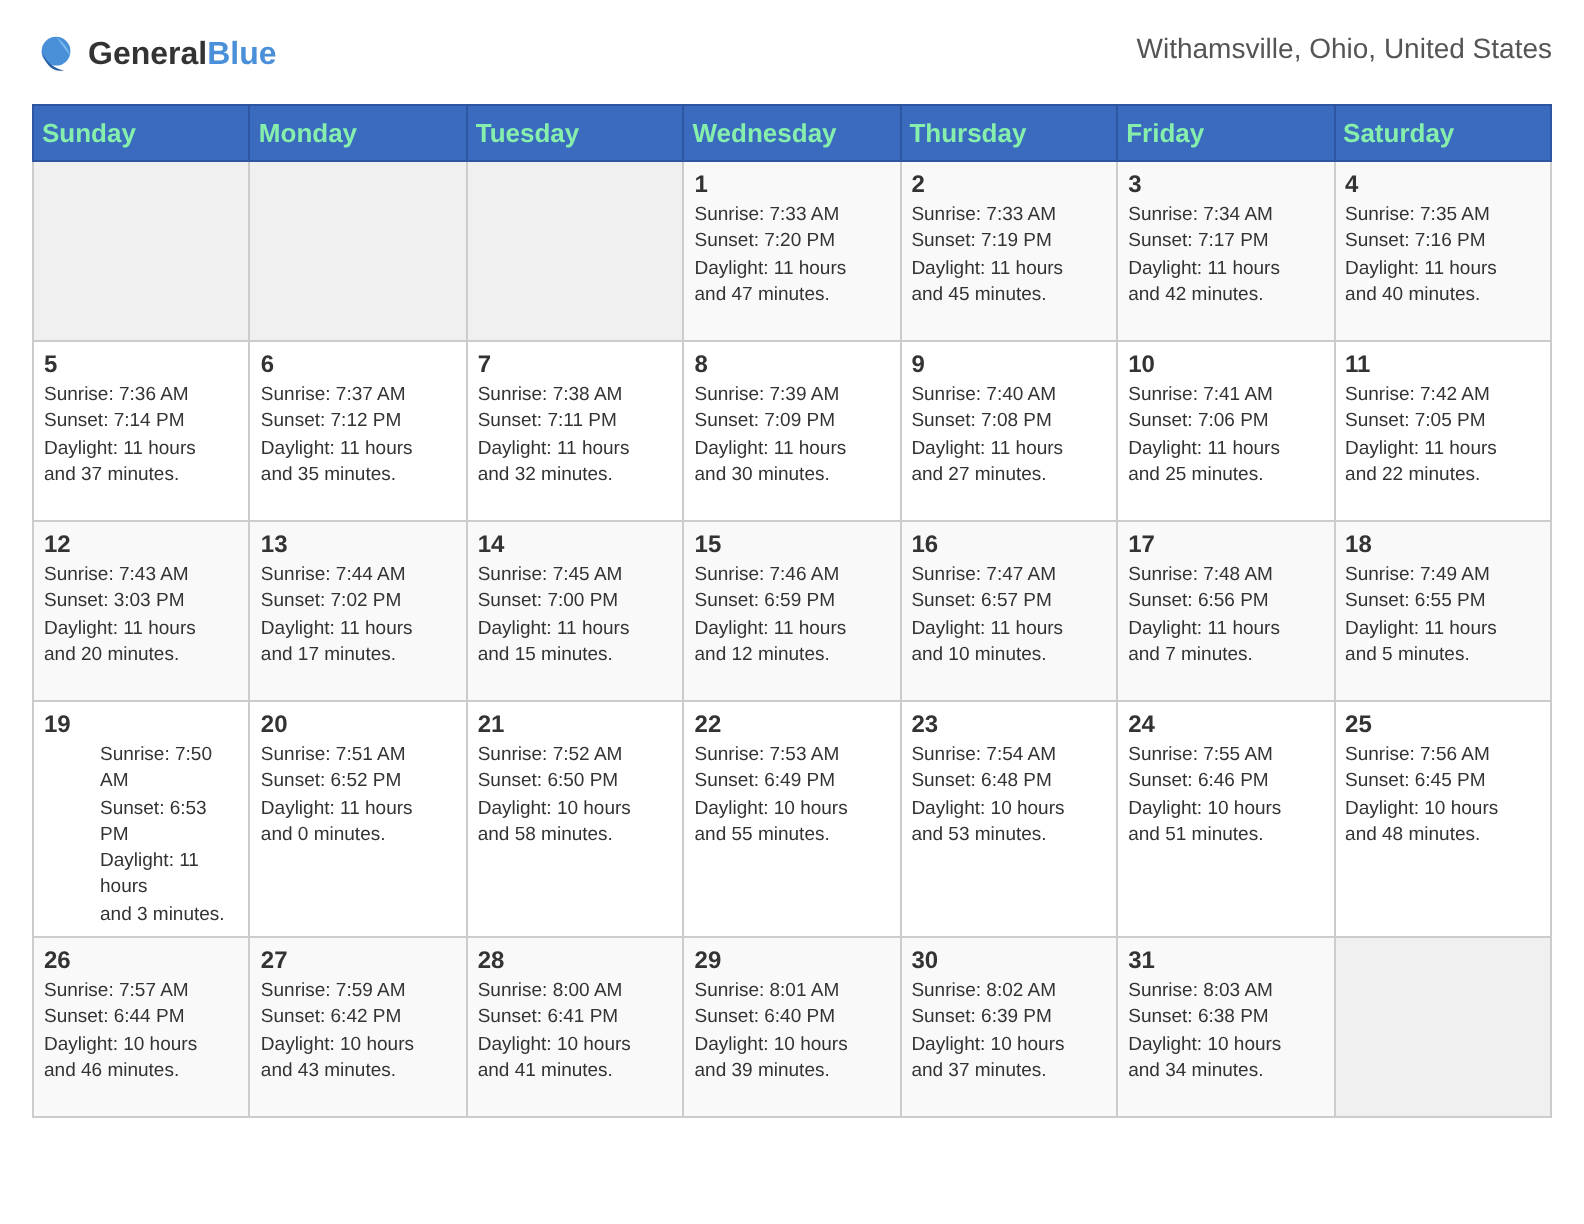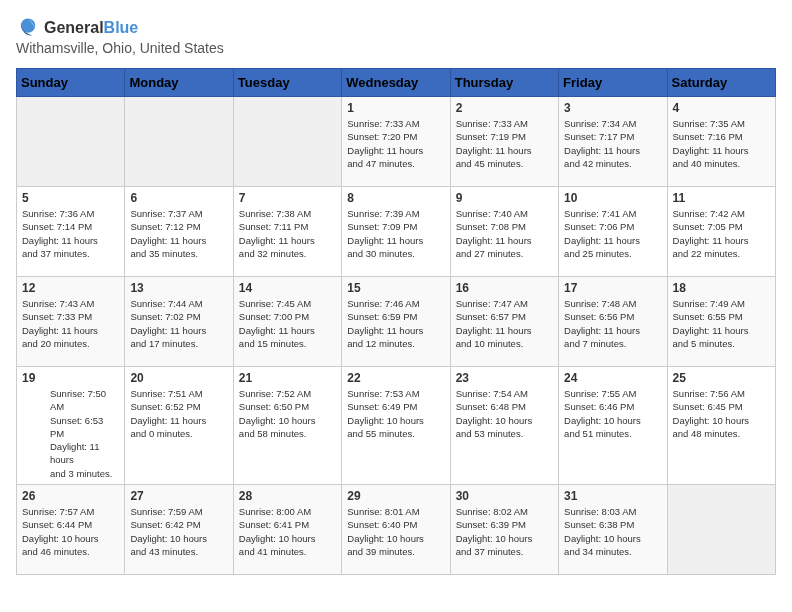--- a/index.html
+++ b/index.html
@@ -8,21 +8,20 @@
       background: #fff;
       width: 792px;
       min-height: 612px;
       padding: 16px;
     }
     .header {
       display: flex;
       justify-content: space-between;
       align-items: flex-start;
       margin-bottom: 12px;
-      flex-direction: column;
     }
     .logo {
       display: flex;
       align-items: center;
       gap: 4px;
     }
     .logo-icon {
       width: 24px;
       height: 24px;
     }
@@ -39,21 +38,21 @@
       font-size: 14px;
       color: #555;
     }
     .calendar {
       width: 100%;
       border-collapse: collapse;
       border: 1px solid #ccc;
     }
     .calendar th {
       background-color: #3a6bbf;
-      color: #000000;
+      color: #86efac;
       font-size: 13px;
       font-weight: bold;
       padding: 6px 4px;
       text-align: left;
       border: 1px solid #2e55a0;
     }
     .calendar td {
       vertical-align: top;
       font-size: 10px;
       color: #333;
@@ -198,21 +197,21 @@
           <div class="day-info" style="white-space: pre-line;">Sunrise: 7:42 AM
 Sunset: 7:05 PM
 Daylight: 11 hours
 and 22 minutes.</div>
         </td>
       </tr>
       <tr>
         <td>
           <span class="day-number">12</span>
           <div class="day-info" style="white-space: pre-line;">Sunrise: 7:43 AM
-Sunset: 7:33 PM
+Sunset: 3:03 PM
 Daylight: 11 hours
 and 20 minutes.</div>
         </td>
         <td>
           <span class="day-number">13</span>
           <div class="day-info" style="white-space: pre-line;">Sunrise: 7:44 AM
 Sunset: 7:02 PM
 Daylight: 11 hours
 and 17 minutes.</div>
         </td>

